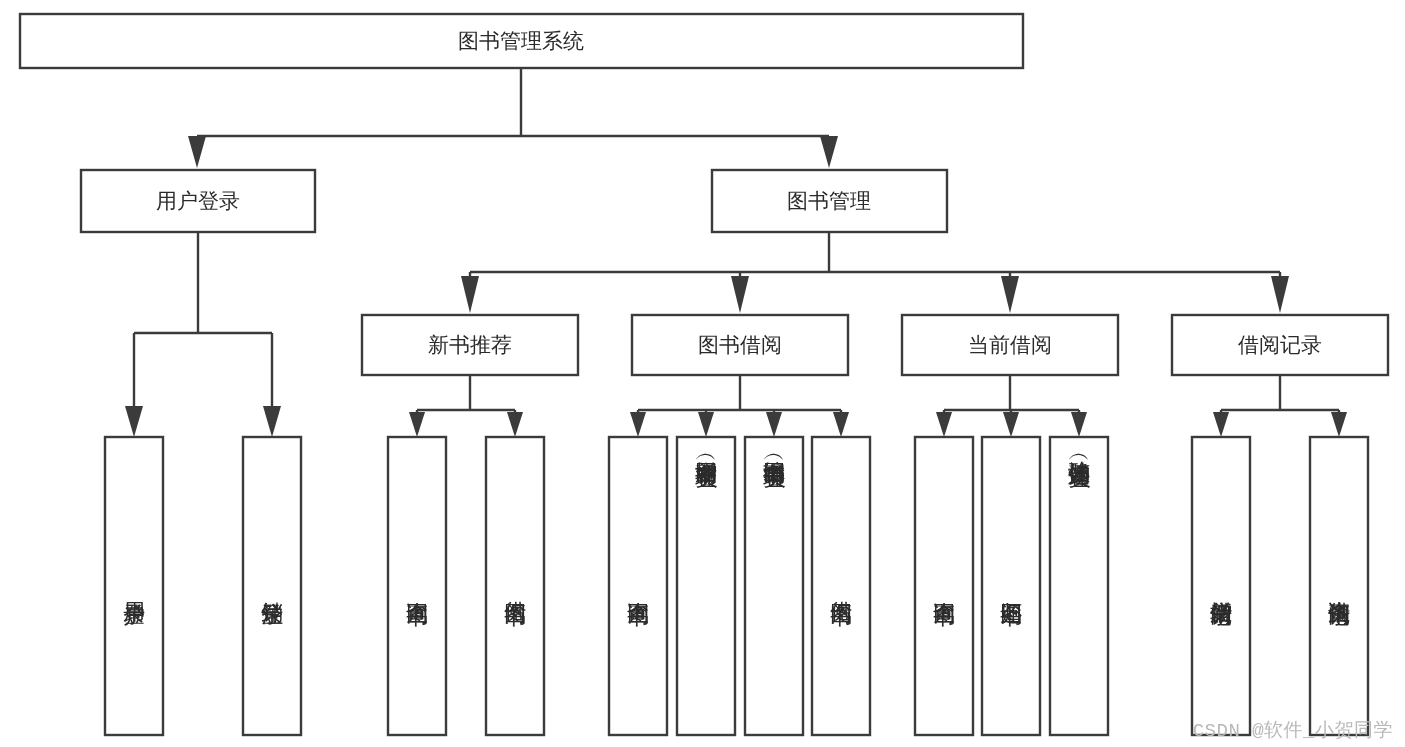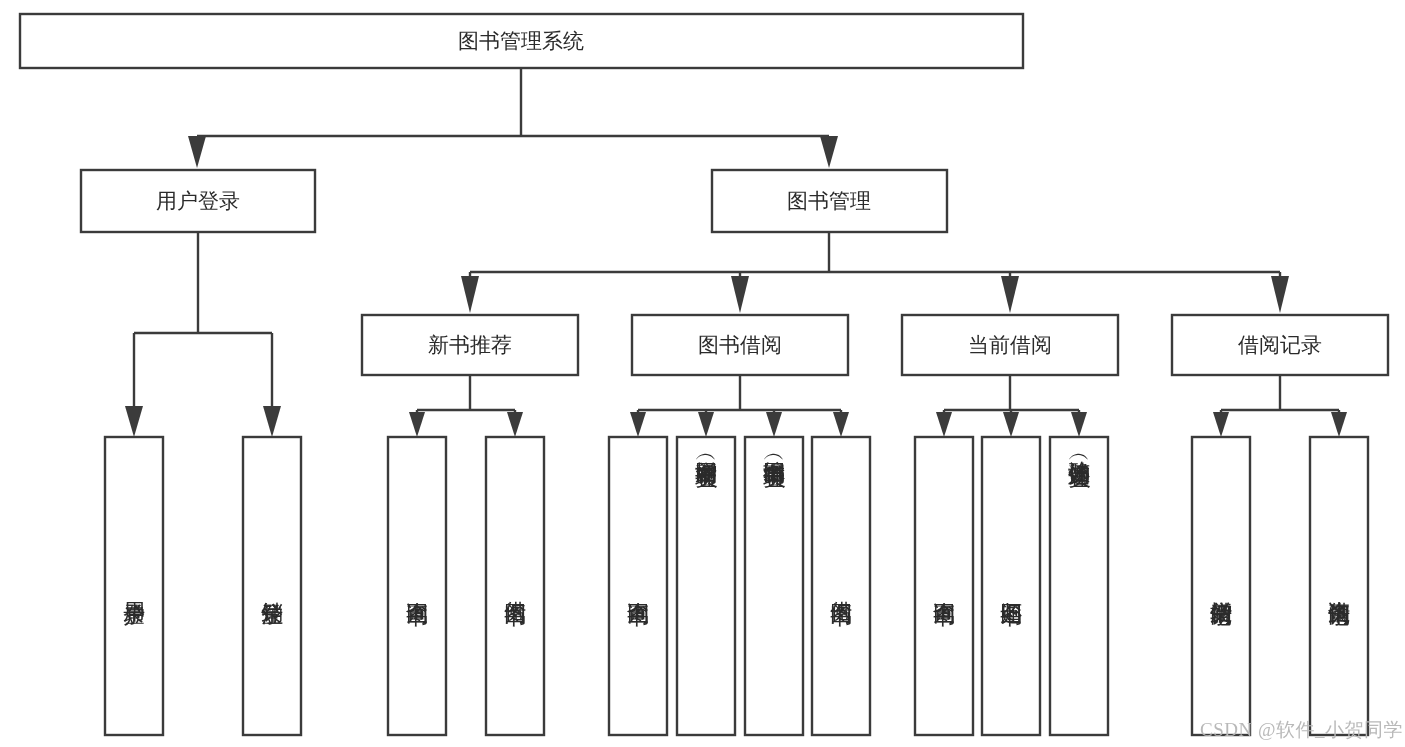--- a/index.html
+++ b/index.html
@@ -59,23 +59,23 @@
     font-size: 22px;
     line-height: 1.12;
     color: #2b2b2b;
     writing-mode: vertical-rl;
     text-orientation: upright;
     letter-spacing: 1px;
     white-space: nowrap;
   }
   .watermark {
     position: absolute;
-    right: 2px;
+    right: 12px;
     bottom: 4px;
-    font-family: Liberation Serif, serif;
+    font-family: Liberation Mono, monospace;
     font-size: 19px;
     color: #b9b9b9;
     letter-spacing: 0.5px;
     white-space: nowrap;
     pointer-events: none;
     text-align: right;
   }
 </style>
 </head>
 <body>

